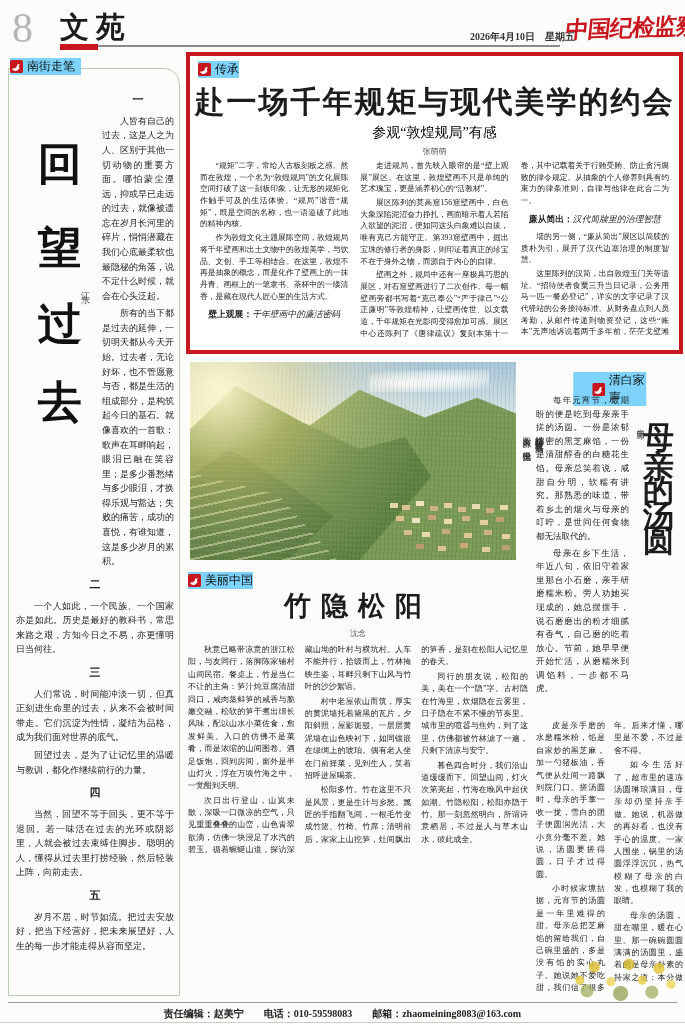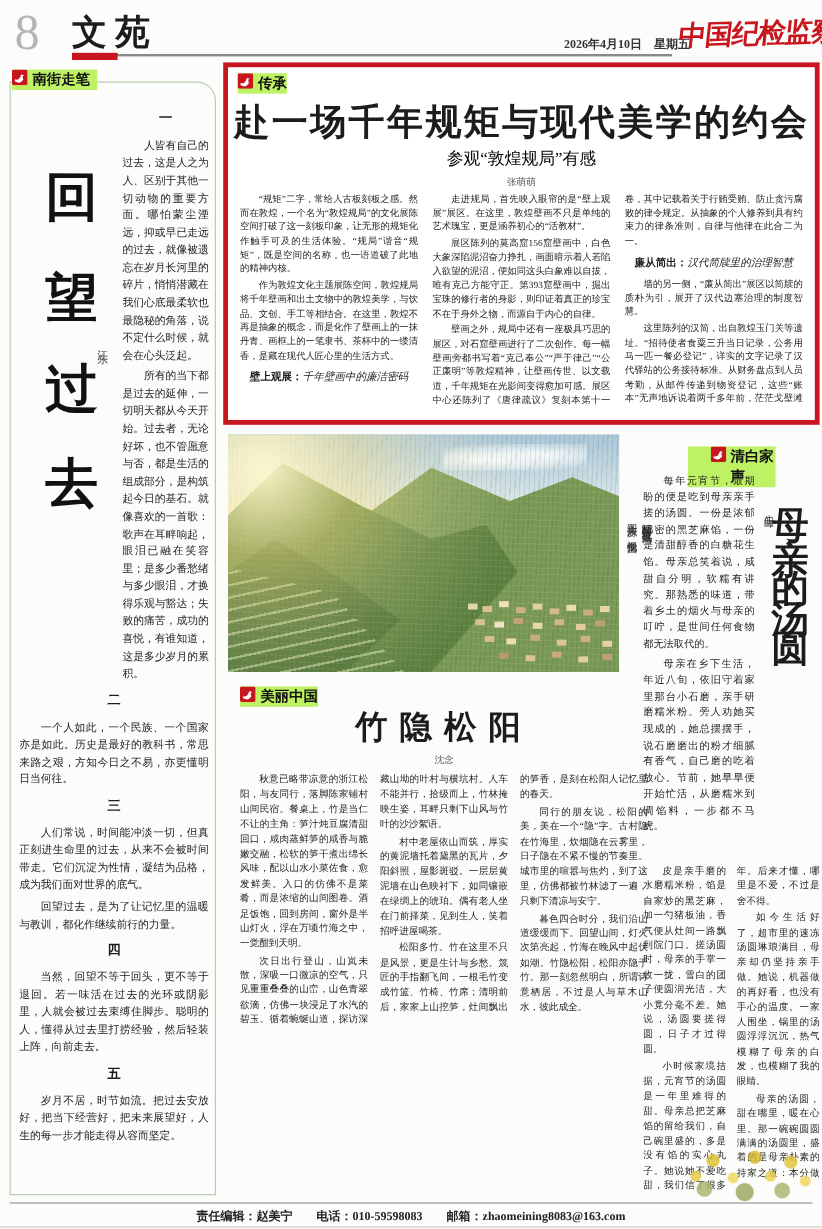--- a/index.html
+++ b/index.html
@@ -6,21 +6,21 @@
   body{background:#e9e7e2;font-family:"Liberation Serif","DejaVu Serif",serif;}
   #page{position:relative;width:685px;height:1024px;margin:0 auto;background:#fcfcfa;overflow:hidden;color:#1c1c1c;}
   
   .pagenum{position:absolute;left:12px;top:4px;font-size:42px;color:#b5b5b3;font-weight:400;}
   .secname{position:absolute;left:60px;top:8px;font-size:29px;font-weight:700;letter-spacing:7px;}
   .hrule{position:absolute;left:60px;top:45px;width:500px;height:2px;background:#8a8a8a;}
   .redbar{position:absolute;left:60px;top:44px;width:38px;height:6px;background:#c8161e;}
   .hdate{position:absolute;left:470px;top:30px;font-size:10px;font-weight:700;color:#333;}
   .masthead{position:absolute;left:566px;top:12px;font-size:23px;font-weight:900;color:#c8161e;transform:skewX(-8deg) rotate(-2deg);letter-spacing:-1px;white-space:nowrap;}
   
-  .tag{display:flex;align-items:flex-start;gap:4px;font-size:12px;font-weight:700;color:#111;background:#bef264;}
+  .tag{display:flex;align-items:center;gap:4px;font-size:12px;font-weight:400;color:#111;background:#7dd3fc;}
   .tagicon{width:13px;height:13px;flex:0 0 13px;}
   
   .lframe{position:absolute;left:8px;top:68px;width:170px;height:926px;border:1px solid #b9cdb2;border-radius:0 16px 0 0;}
   .ltag{position:absolute;left:10px;top:58px;padding-right:6px;z-index:2;}
   .lbody{position:absolute;left:16px;top:84px;width:158px;height:912px;overflow:hidden;font-size:9px;line-height:1.62;text-align:justify;}
   .lbody p{margin:0 0 3px;text-indent:2em;}
   .secmark{text-align:center;font-weight:700;font-size:11px;margin:7px 0 5px;text-indent:0;}
   .vwrap{float:left;width:86px;height:472px;position:relative;}
   .vtitle{position:absolute;left:8px;top:26px;writing-mode:vertical-rl;text-orientation:upright;font-size:44px;font-weight:700;letter-spacing:78px;height:450px;color:#111;}
   .vauthor{position:absolute;left:62px;top:200px;writing-mode:vertical-rl;text-orientation:upright;font-size:9px;color:#444;letter-spacing:3px;}
@@ -41,21 +41,21 @@
   .mtn2{position:absolute;inset:0;background:#5e8242;clip-path:polygon(0 34%,14% 12%,34% 30%,52% 44%,66% 38%,74% 58%,52% 100%,0 100%);}
   .mtn3{position:absolute;inset:0;background:#4d7136;clip-path:polygon(0 58%,12% 44%,30% 62%,44% 78%,30% 100%,0 100%);}
   .leaftex{position:absolute;inset:0;background:repeating-linear-gradient(92deg,rgba(30,60,15,.10) 0 1px,transparent 1px 4px),repeating-linear-gradient(2deg,rgba(220,240,180,.08) 0 1px,transparent 1px 5px);}
   .terrace{position:absolute;left:0;bottom:0;width:45%;height:55%;background:repeating-linear-gradient(-12deg,rgba(235,243,205,.45) 0 2px,rgba(90,120,60,.25) 2px 4px,transparent 4px 10px);clip-path:polygon(0 20%,60% 40%,100% 100%,0 100%);}
   .houses{position:absolute;right:118px;bottom:52px;width:8px;height:5px;background:#e6d6ab;box-shadow:12px 2px 0 #d9c192,26px -2px 0 #efe2bd,40px 3px 0 #cbb184,54px 0 0 #e2cf9e,68px 4px 0 #d5bb8b,82px 1px 0 #eadcb2,96px 5px 0 #c9ad7e,110px 2px 0 #e6d6ab,6px 13px 0 #dac28f,22px 15px 0 #eee3c0,38px 12px 0 #c2a273,54px 16px 0 #e8d8ae,72px 13px 0 #cfb587,90px 17px 0 #e0cc9c,106px 14px 0 #bfa071,14px 27px 0 #d6bd8e,32px 29px 0 #eadbb1,52px 26px 0 #c8ab7c,74px 30px 0 #ddc795,94px 27px 0 #cbb183,112px 31px 0 #e4d2a4,26px 41px 0 #b99a6d,48px 43px 0 #dcc493,70px 40px 0 #caa977,92px 44px 0 #e2cf9e,112px 42px 0 #bfa071;}
   .sunglow{position:absolute;inset:0;background:radial-gradient(circle at 9% 14%,rgba(255,248,205,.95),rgba(255,230,140,.45) 22%,rgba(255,240,180,.18) 42%,transparent 62%);}
   .cloud{position:absolute;left:55%;top:4%;width:120px;height:22px;background:radial-gradient(ellipse at 30% 60%,rgba(255,255,255,.9),transparent 70%),radial-gradient(ellipse at 70% 40%,rgba(255,255,255,.8),transparent 70%);}
   .caption{position:absolute;left:521px;top:430px;height:138px;writing-mode:vertical-rl;text-orientation:upright;font-size:8.5px;color:#333;line-height:1.45;letter-spacing:1px;}
   .caption span{display:block;}
   
-  .mc{position:absolute;left:198px;top:566px;width:344px;height:430px;}
+  .mc{position:absolute;left:186px;top:566px;width:344px;height:430px;}
   .mctag{position:absolute;left:2px;top:6px;}
   .mctitle{position:absolute;left:0;top:22px;width:100%;text-align:center;font-size:27px;font-weight:900;letter-spacing:10px;}
   .mcauthor{position:absolute;left:0;top:62px;width:100%;text-align:center;font-size:8px;color:#555;}
   .mcbody{position:absolute;left:2px;top:78px;width:340px;height:350px;overflow:hidden;column-count:3;column-gap:10px;font-size:8px;line-height:1.55;text-align:justify;}
   .mcbody p{margin:0 0 2px;text-indent:2em;}
   
   .fam{position:absolute;left:536px;top:372px;width:147px;height:624px;}
   .famtag{position:absolute;left:50%;transform:translateX(-50%);top:0;padding-left:19px;}
   .famlead{position:absolute;left:0;top:22px;width:147px;font-size:8.5px;line-height:1.6;text-align:justify;}
   .famlead p{margin:0 0 3px;text-indent:2em;}

